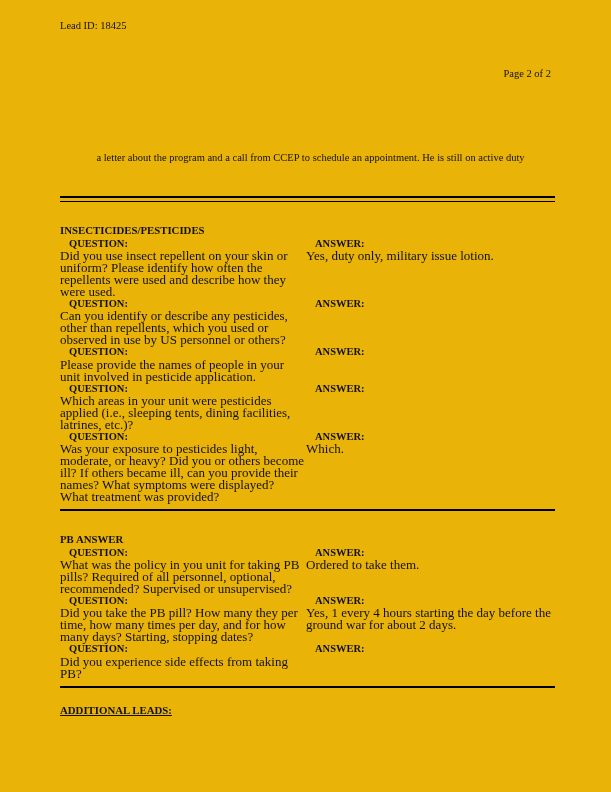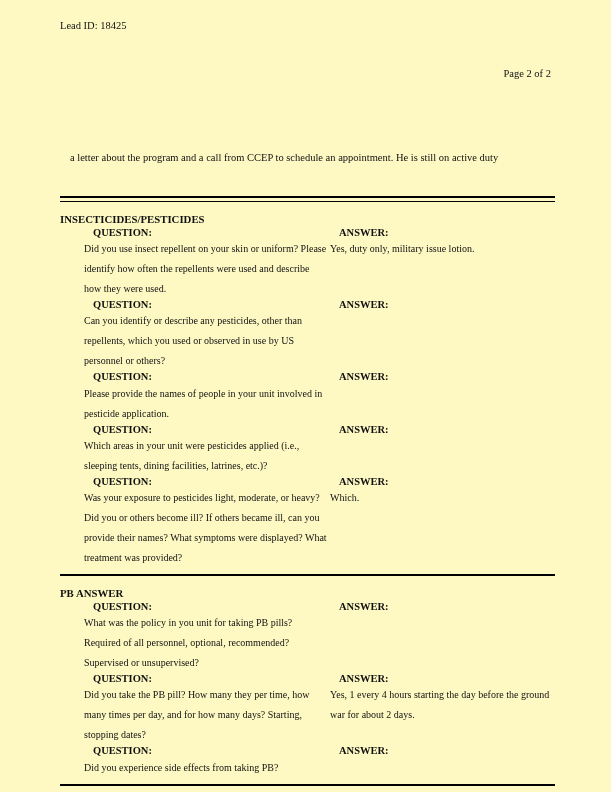--- a/index.html
+++ b/index.html
@@ -5,76 +5,76 @@
   html, body {
     margin: 0;
     padding: 0;
     background: #e8e8e8;
   }
   .page {
     position: relative;
     width: 611px;
     height: 792px;
     margin: 0 auto;
-    background: #fef9c3;
+    background: #eab308;
     font-family: "Liberation Serif", serif;
     color: #111111;
     overflow: hidden;
   }
   .content {
     position: absolute;
     left: 60px;
     right: 56px;
     top: 0;
   }
   .header-row {
     display: flex;
     justify-content: space-between;
     padding-top: 20px;
     font-size: 10.5px;
   }
   .page-label { padding-right: 4px; margin-top: 48px; }
   .intro {
-    margin: 4px;
+    margin: 16px;
     margin-top: 72px;
     padding-left: 6px;
     font-size: 10.5px;
     line-height: 13px;
+    text-align: center;
   }
   .rule-top {
     margin-top: 32px;
     height: 3px;
     border-top: 2.5px solid #000;
     border-bottom: 1px solid #000;
   }
   .rule {
     border-top: 2.2px solid #000;
     margin-top: 6px;
   }
   .section-title {
     font-weight: bold;
     font-size: 10.8px;
-    margin-top: 11px;
+    margin-top: 22px;
     margin-bottom: 2px;
   }
   .qa-row {
     display: grid;
     grid-template-columns: 245px 1fr;
     column-gap: 0;
-    margin-left: 24px;
   }
   .qa-label {
     font-weight: bold;
     font-size: 10.5px;
     line-height: 12.2px;
     padding-left: 9px;
   }
   .q-text, .a-text {
-    font-size: 10px;
-    line-height: 20px;
+    font-size: 13px;
+    line-height: 12px;
   }
   .a-col { padding-left: 1px; }
   .additional-leads {
     font-weight: bold;
     font-size: 10.8px;
     margin-top: 16px;
     text-decoration: underline;
   }
 </style>
 </head>
@@ -156,20 +156,21 @@
     <div>
       <div class="section-title">PB ANSWER</div>
 
       <div class="qa-row">
         <div class="q-col">
           <div class="qa-label">QUESTION:</div>
           <div class="q-text">What was the policy in you unit for taking PB pills? Required of all personnel, optional, recommended? Supervised or unsupervised?</div>
         </div>
         <div class="a-col">
           <div class="qa-label">ANSWER:</div>
+          <div class="a-text">Ordered to take them.</div>
         </div>
       </div>
 
       <div class="qa-row">
         <div class="q-col">
           <div class="qa-label">QUESTION:</div>
           <div class="q-text">Did you take the PB pill?  How many they per time, how many times per day, and for how many days?  Starting, stopping dates?</div>
         </div>
         <div class="a-col">
           <div class="qa-label">ANSWER:</div>

